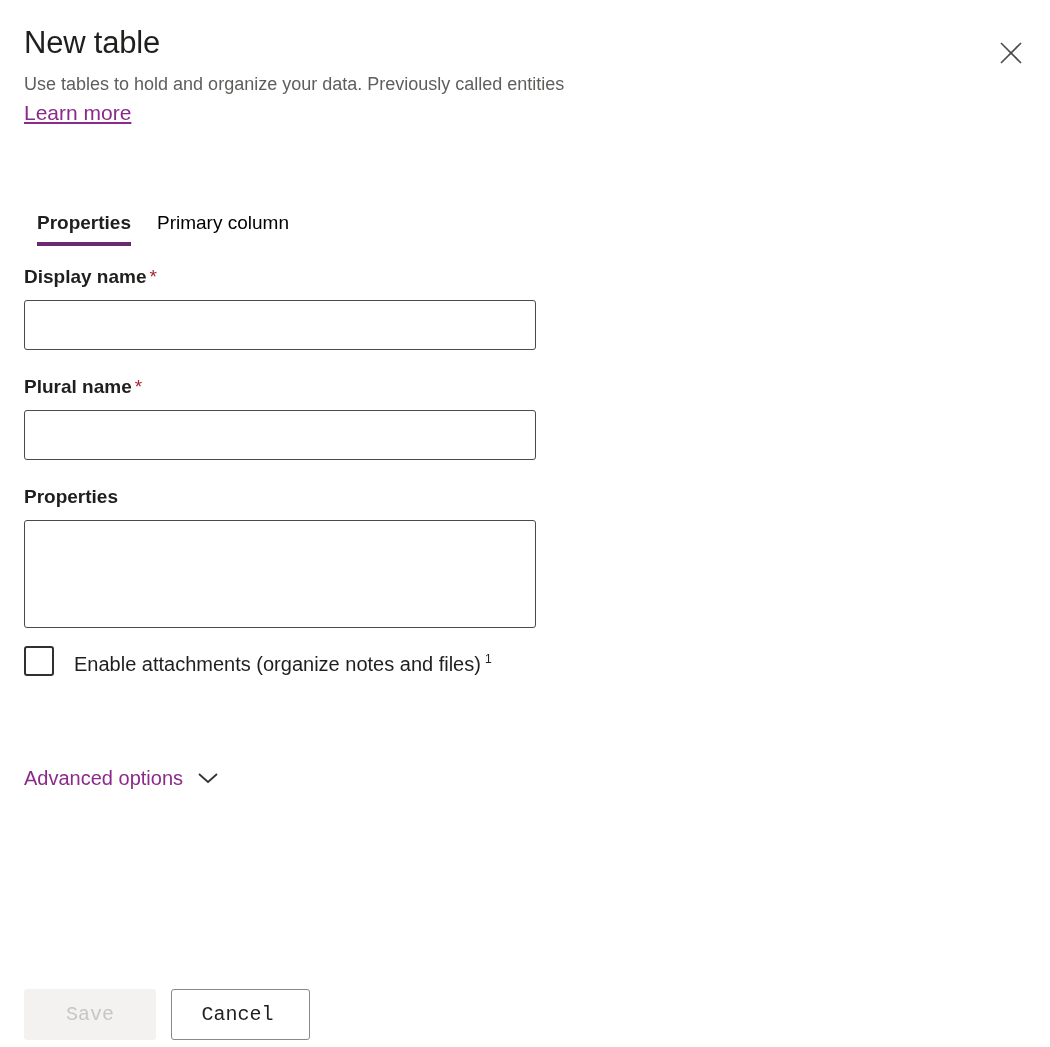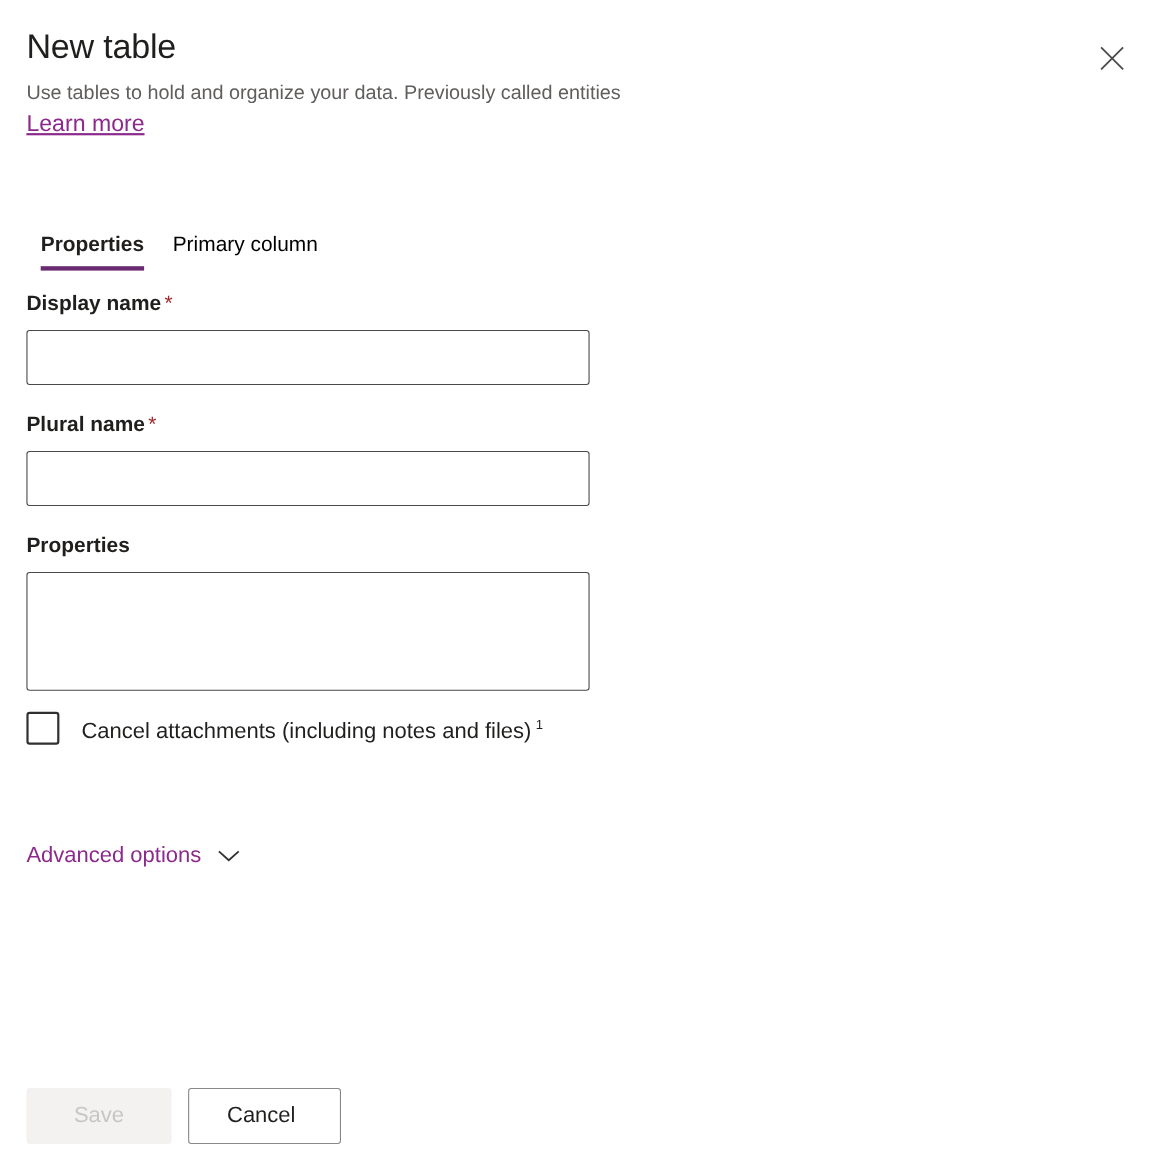--- a/index.html
+++ b/index.html
@@ -210,21 +210,21 @@
     position: absolute;
     left: 24px;
     top: 989px;
     display: flex;
     align-items: center;
   }
   .btn {
     box-sizing: border-box;
     height: 51px;
     min-width: 132px;
-    font-family: Liberation Sans, sans-serif;
+    font-family: Liberation Mono, monospace;
     font-size: 20px;
     border-radius: 3px;
     cursor: pointer;
     padding: 0 18px;
   }
   .btn-save {
     background: #f3f2f1;
     color: #c8c6c4;
     border: none;
     cursor: default;
@@ -286,21 +286,21 @@
     <div class="field field-description">
       <label class="field-label">
         <span>Properties</span>
       </label>
       <textarea class="text-area" placeholder="" style=""></textarea>
     </div>
 
     <div class="checkbox-row">
       <span class="checkbox-box"></span>
       <span class="checkbox-label">
-        <span>Cancel attachments (including notes and files)</span><span class="footnote-marker">1</span>
+        <span>Enable attachments (organize notes and files)</span><span class="footnote-marker">1</span>
       </span>
     </div>
 
   </div>
 
   <div class="advanced">
     <span class="advanced-label">Advanced options</span>
     <span class="advanced-chevron">
       <svg width="22" height="14" viewBox="0 0 22 14" aria-hidden="true">
         <polyline points="2,3 11,11 20,3" fill="none" stroke="#323130" stroke-width="1.7"></polyline>

